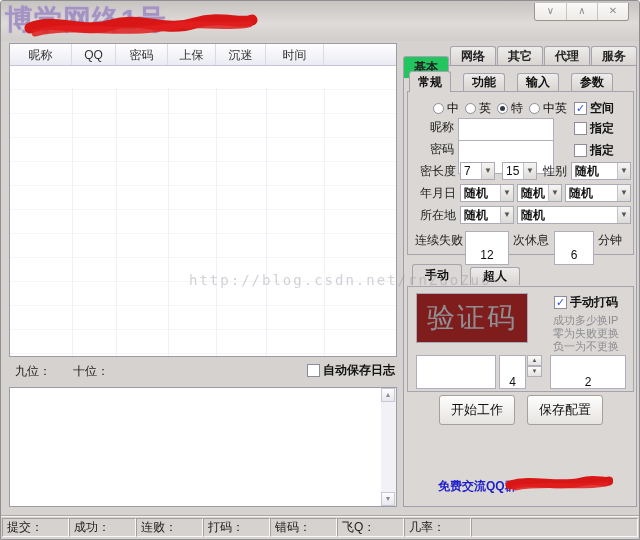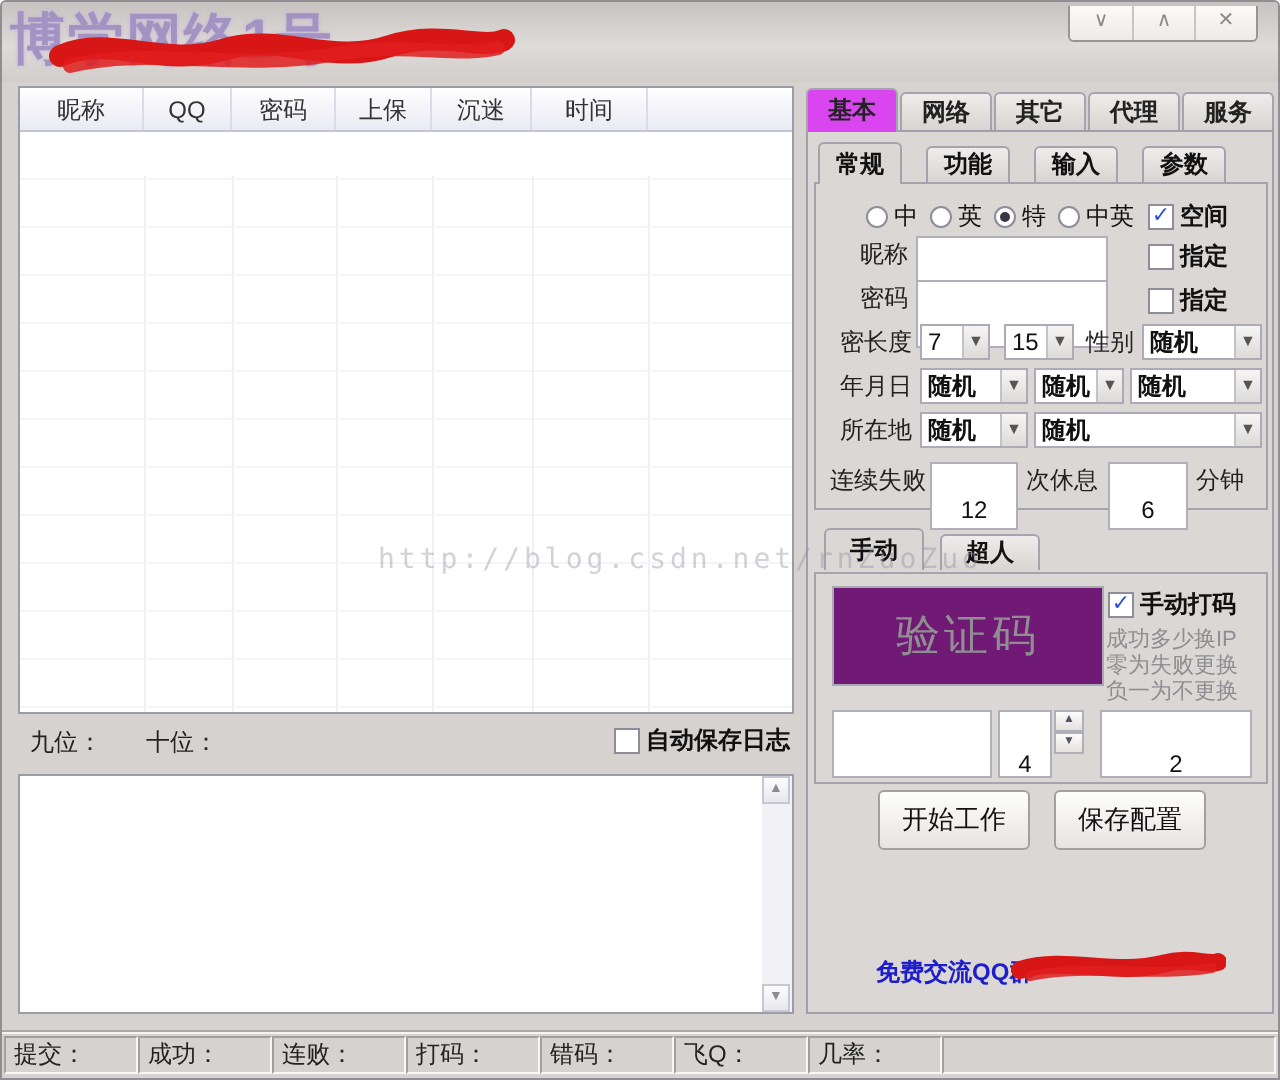--- a/index.html
+++ b/index.html
@@ -94,21 +94,21 @@
   }
 
   
   .maintabs { position: absolute; left: 402px; top: 43px; width: 234px; height: 21px; display: flex; gap: 1px; }
   .tab {
     flex: 1; margin-top: 2px; height: 19px; cursor: default;
     background: linear-gradient(#efedeb, #d7d4d1);
     border: 1px solid #a5a3ad; border-bottom: none; border-radius: 3px 3px 0 0;
     font-size: 12px; font-weight: bold; text-align: center; line-height: 18px; color: #222;
   }
-  .tab.sel { margin-top: 0; height: 22px; background: #d946ef; position: relative; z-index: 3; line-height: 21px; }
+  .tab.sel { margin-top: 12px; height: 22px; background: #22c55e; position: relative; z-index: 3; line-height: 21px; }
   .mainpage {
     position: absolute; left: 402px; top: 64px; width: 234px; height: 442px;
     background: #dad7d4; border: 1px solid #a0a0ac;
   }
 
   .subtabs { position: absolute; left: 5px; top: 5px; display: flex; gap: 12px; }
   .stab {
     min-width: 42px; padding: 0 4px; margin-top: 2px; height: 18px; cursor: default;
     background: linear-gradient(#efedeb, #d7d4d1);
     border: 1px solid #a5a3ad; border-bottom: none; border-radius: 3px 3px 0 0;
@@ -141,24 +141,24 @@
   .ddbtn {
     width: 13px; background: linear-gradient(#f6f5f3, #dddbd8);
     border-left: 1px solid #c3c1cb; color: #555;
     font-size: 8px; text-align: center; line-height: 15px;
   }
 
   
   .mtabs { position: absolute; left: 8px; top: 198px; display: flex; gap: 8px; align-items: center; }
   .mpage { position: absolute; left: 3px; top: 220px; width: 227px; height: 106px; border: 1px solid #a5a3ad; background: #dad7d4; }
   .captchabox {
-    position: absolute; left: 8px; top: 6px; width: 136px; height: 50px;
-    background: #701a75; border: 1px solid #a9a8b4;
+    position: absolute; left: 8px; top: 6px; width: 112px; height: 50px;
+    background: #7f1d1d; border: 1px solid #a9a8b4;
     display: flex; align-items: center; justify-content: center;
-    font-size: 22px; color: #8f8f93; letter-spacing: 2px;
+    font-size: 28px; color: #8f8f93; letter-spacing: 2px;
   }
   .hint { position: absolute; left: 145px; font-size: 11px; color: #8e8e92; line-height: 13px; white-space: nowrap; }
   .spin { position: absolute; width: 15px; height: 22px; }
   .spinbtn {
     position: absolute; left: 0; width: 15px; height: 11px;
     background: linear-gradient(#fcfcfb, #e4e2df); border: 1px solid #b1afba;
     font-size: 6px; color: #55555f; text-align: center; line-height: 9px;
   }
 
   .pushbtn {

